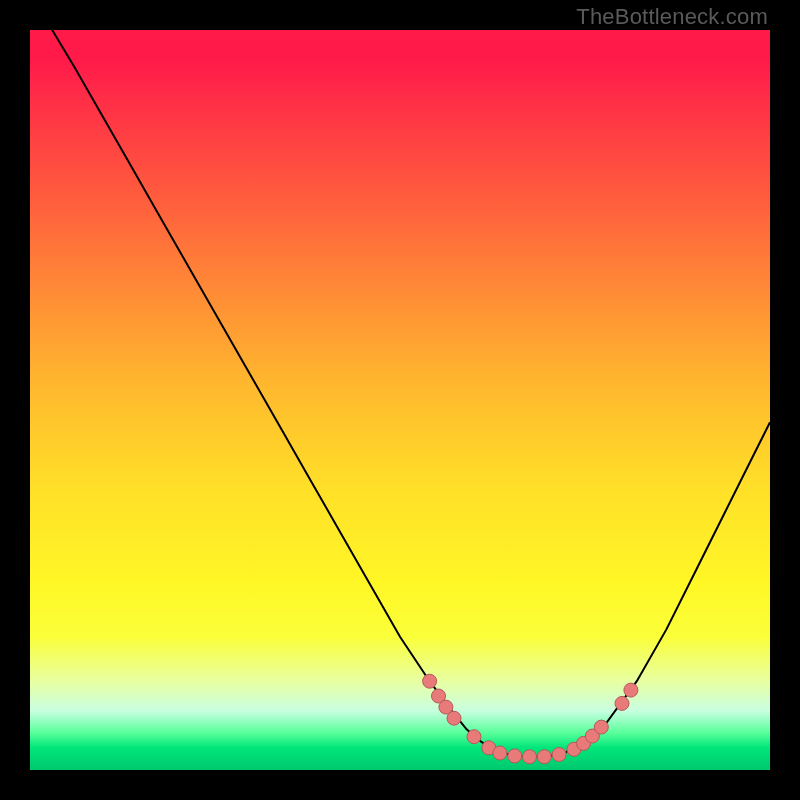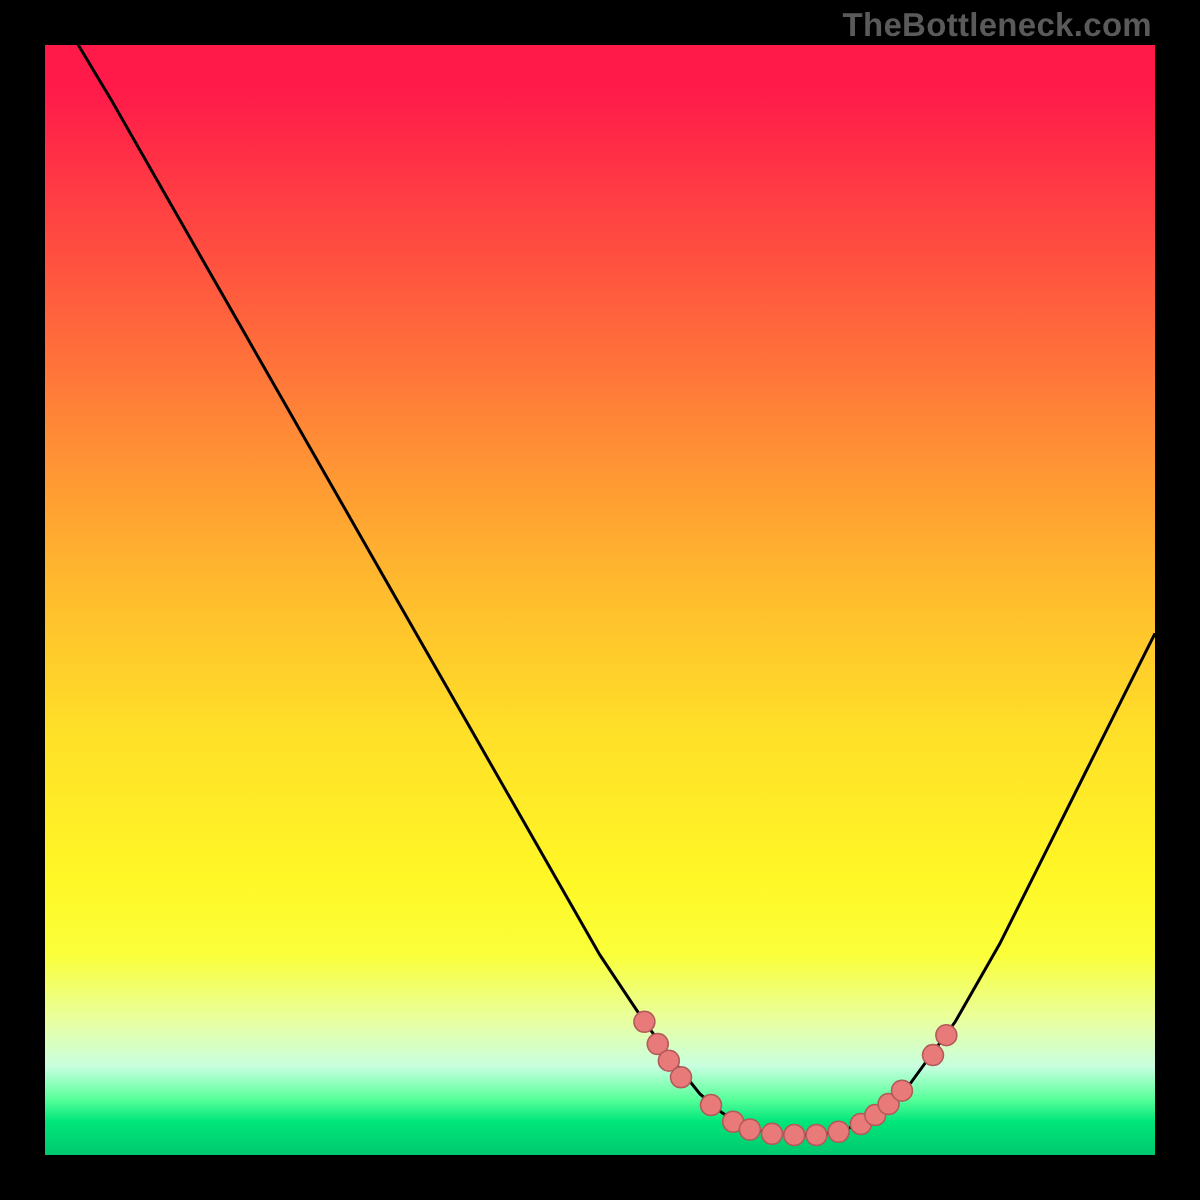--- a/index.html
+++ b/index.html
@@ -25,21 +25,21 @@
       #57ff9a 95%,
       #00e67a 97%,
       #00c86e 100%);
   }
   .attrib {
     position: absolute;
     top: 4px;
     right: 32px;
     font-family: Arial, Helvetica, sans-serif;
     font-size: 22px;
-    font-weight: 700;
+    font-weight: 400;
     color: #5a5a5a;
     letter-spacing: 0.2px;
   }
   svg.plot {
     position: absolute;
     left: 30px;
     top: 30px;
     width: 740px;
     height: 740px;
   }

